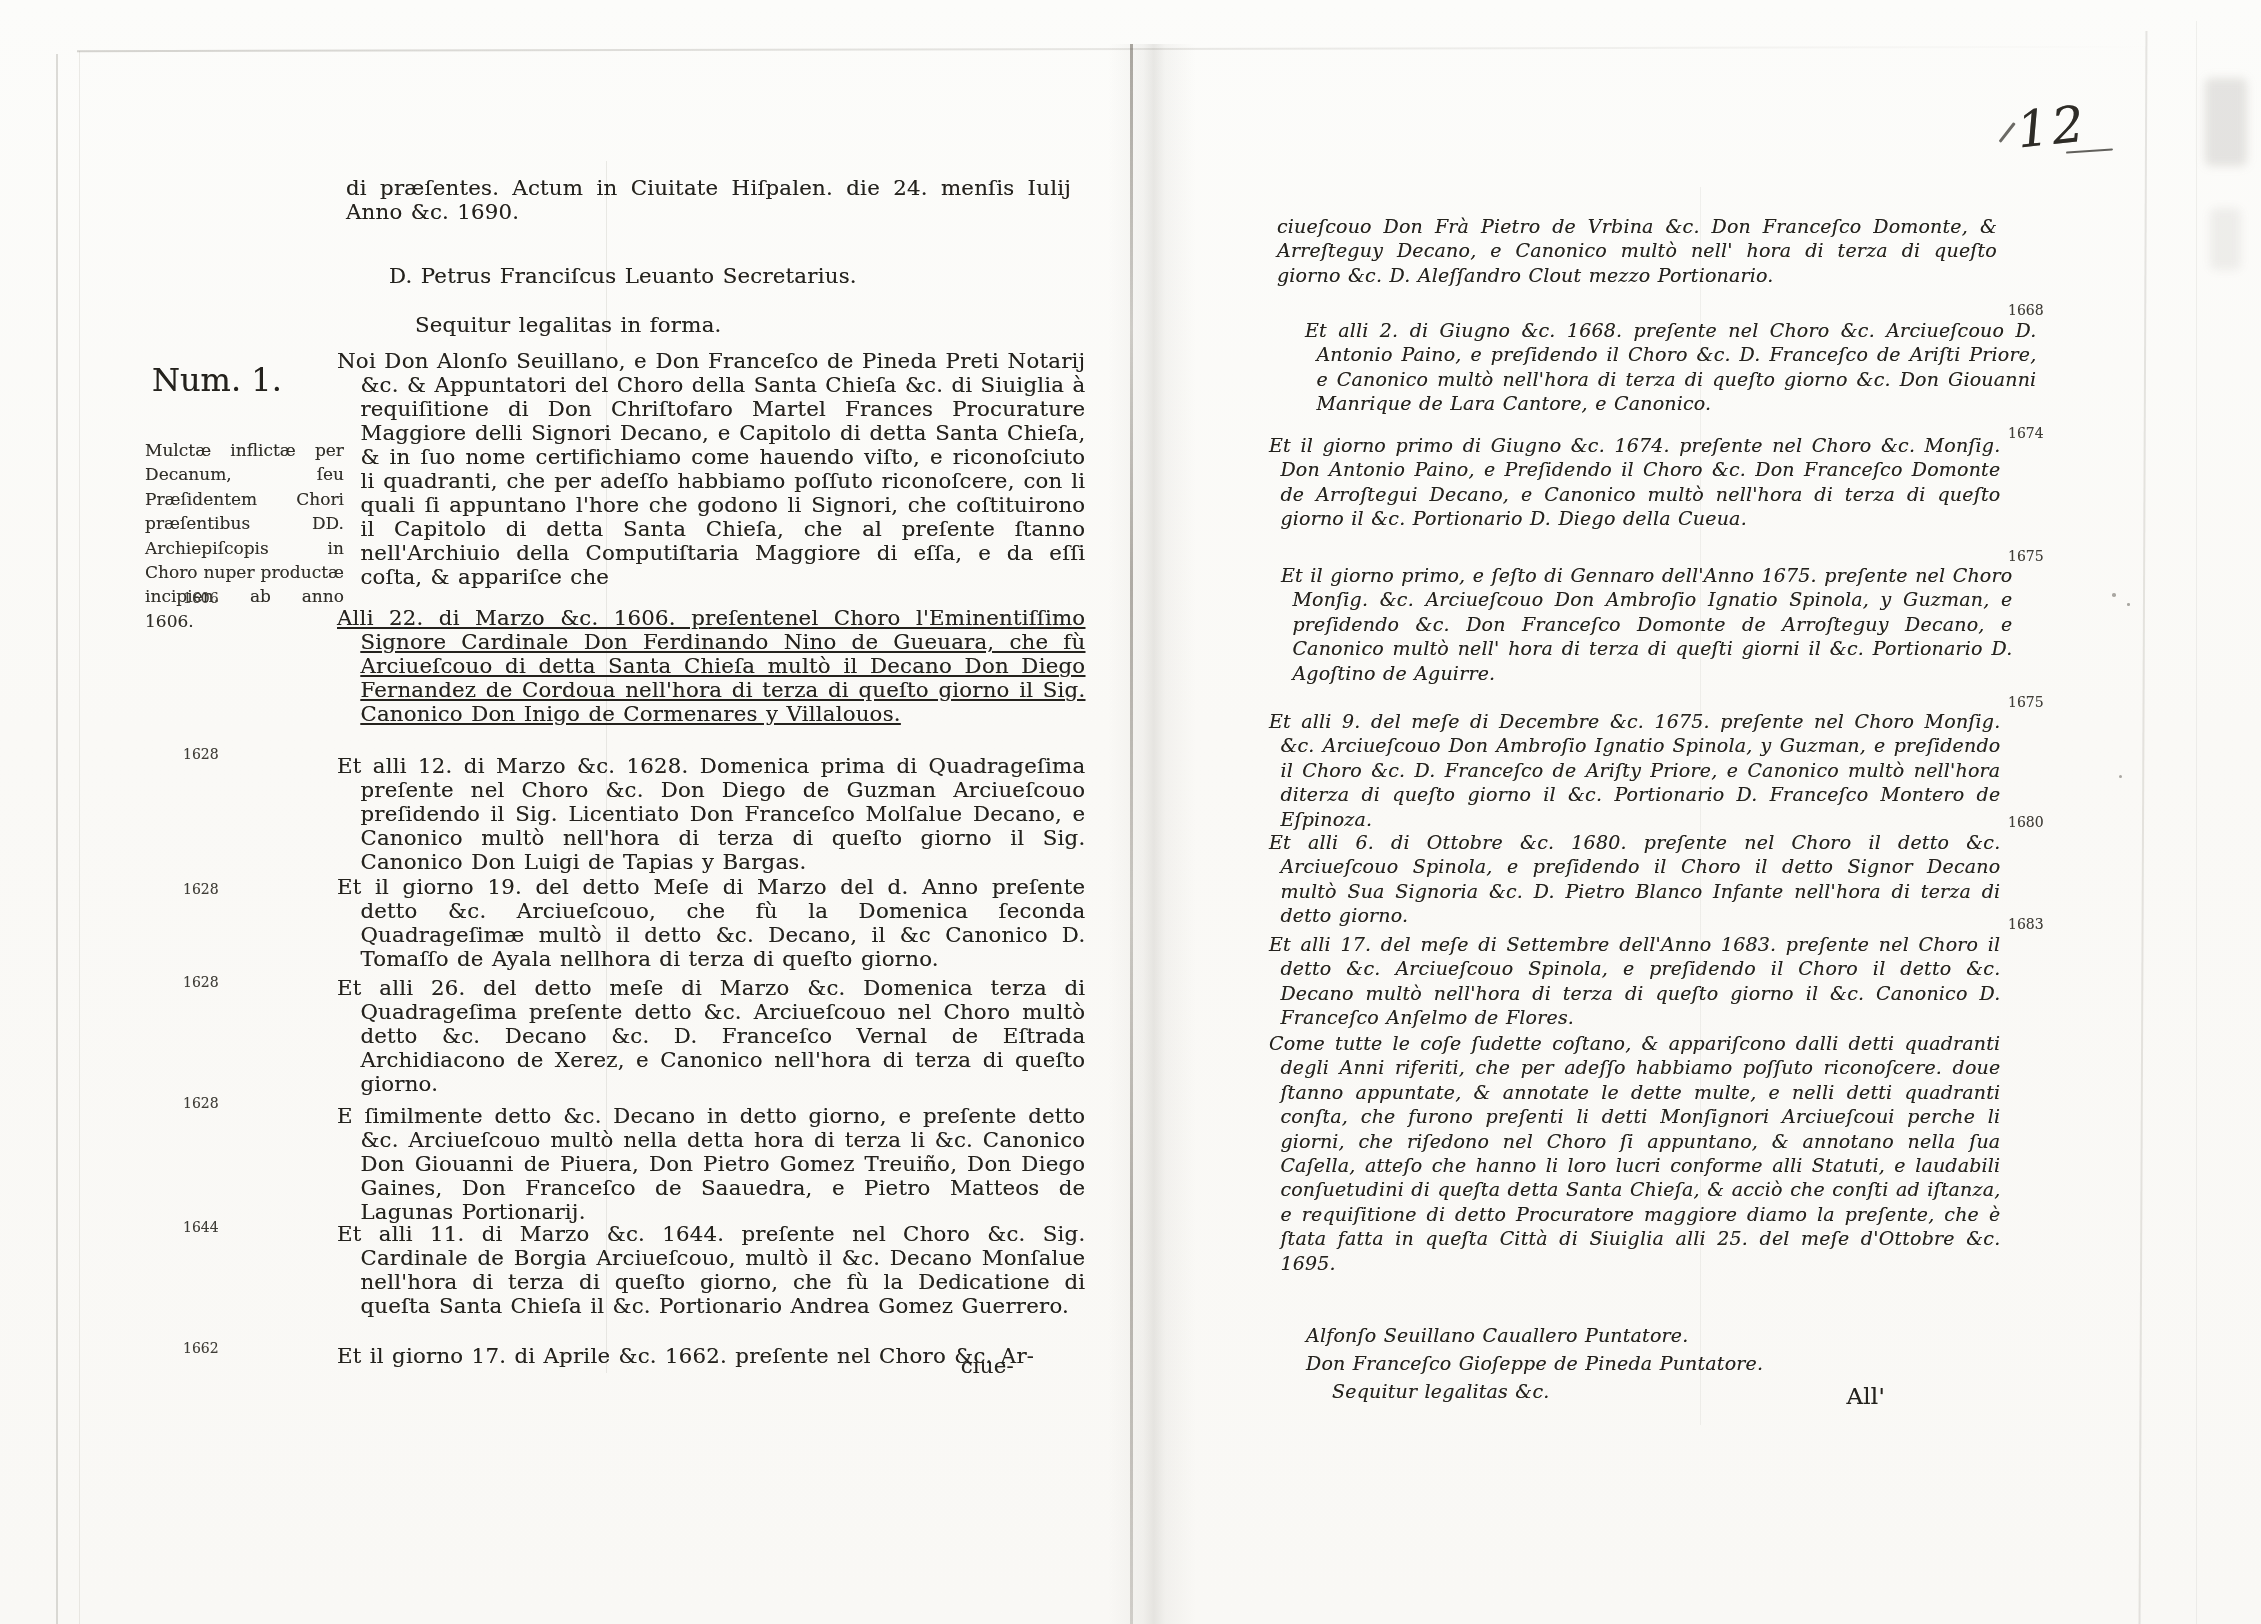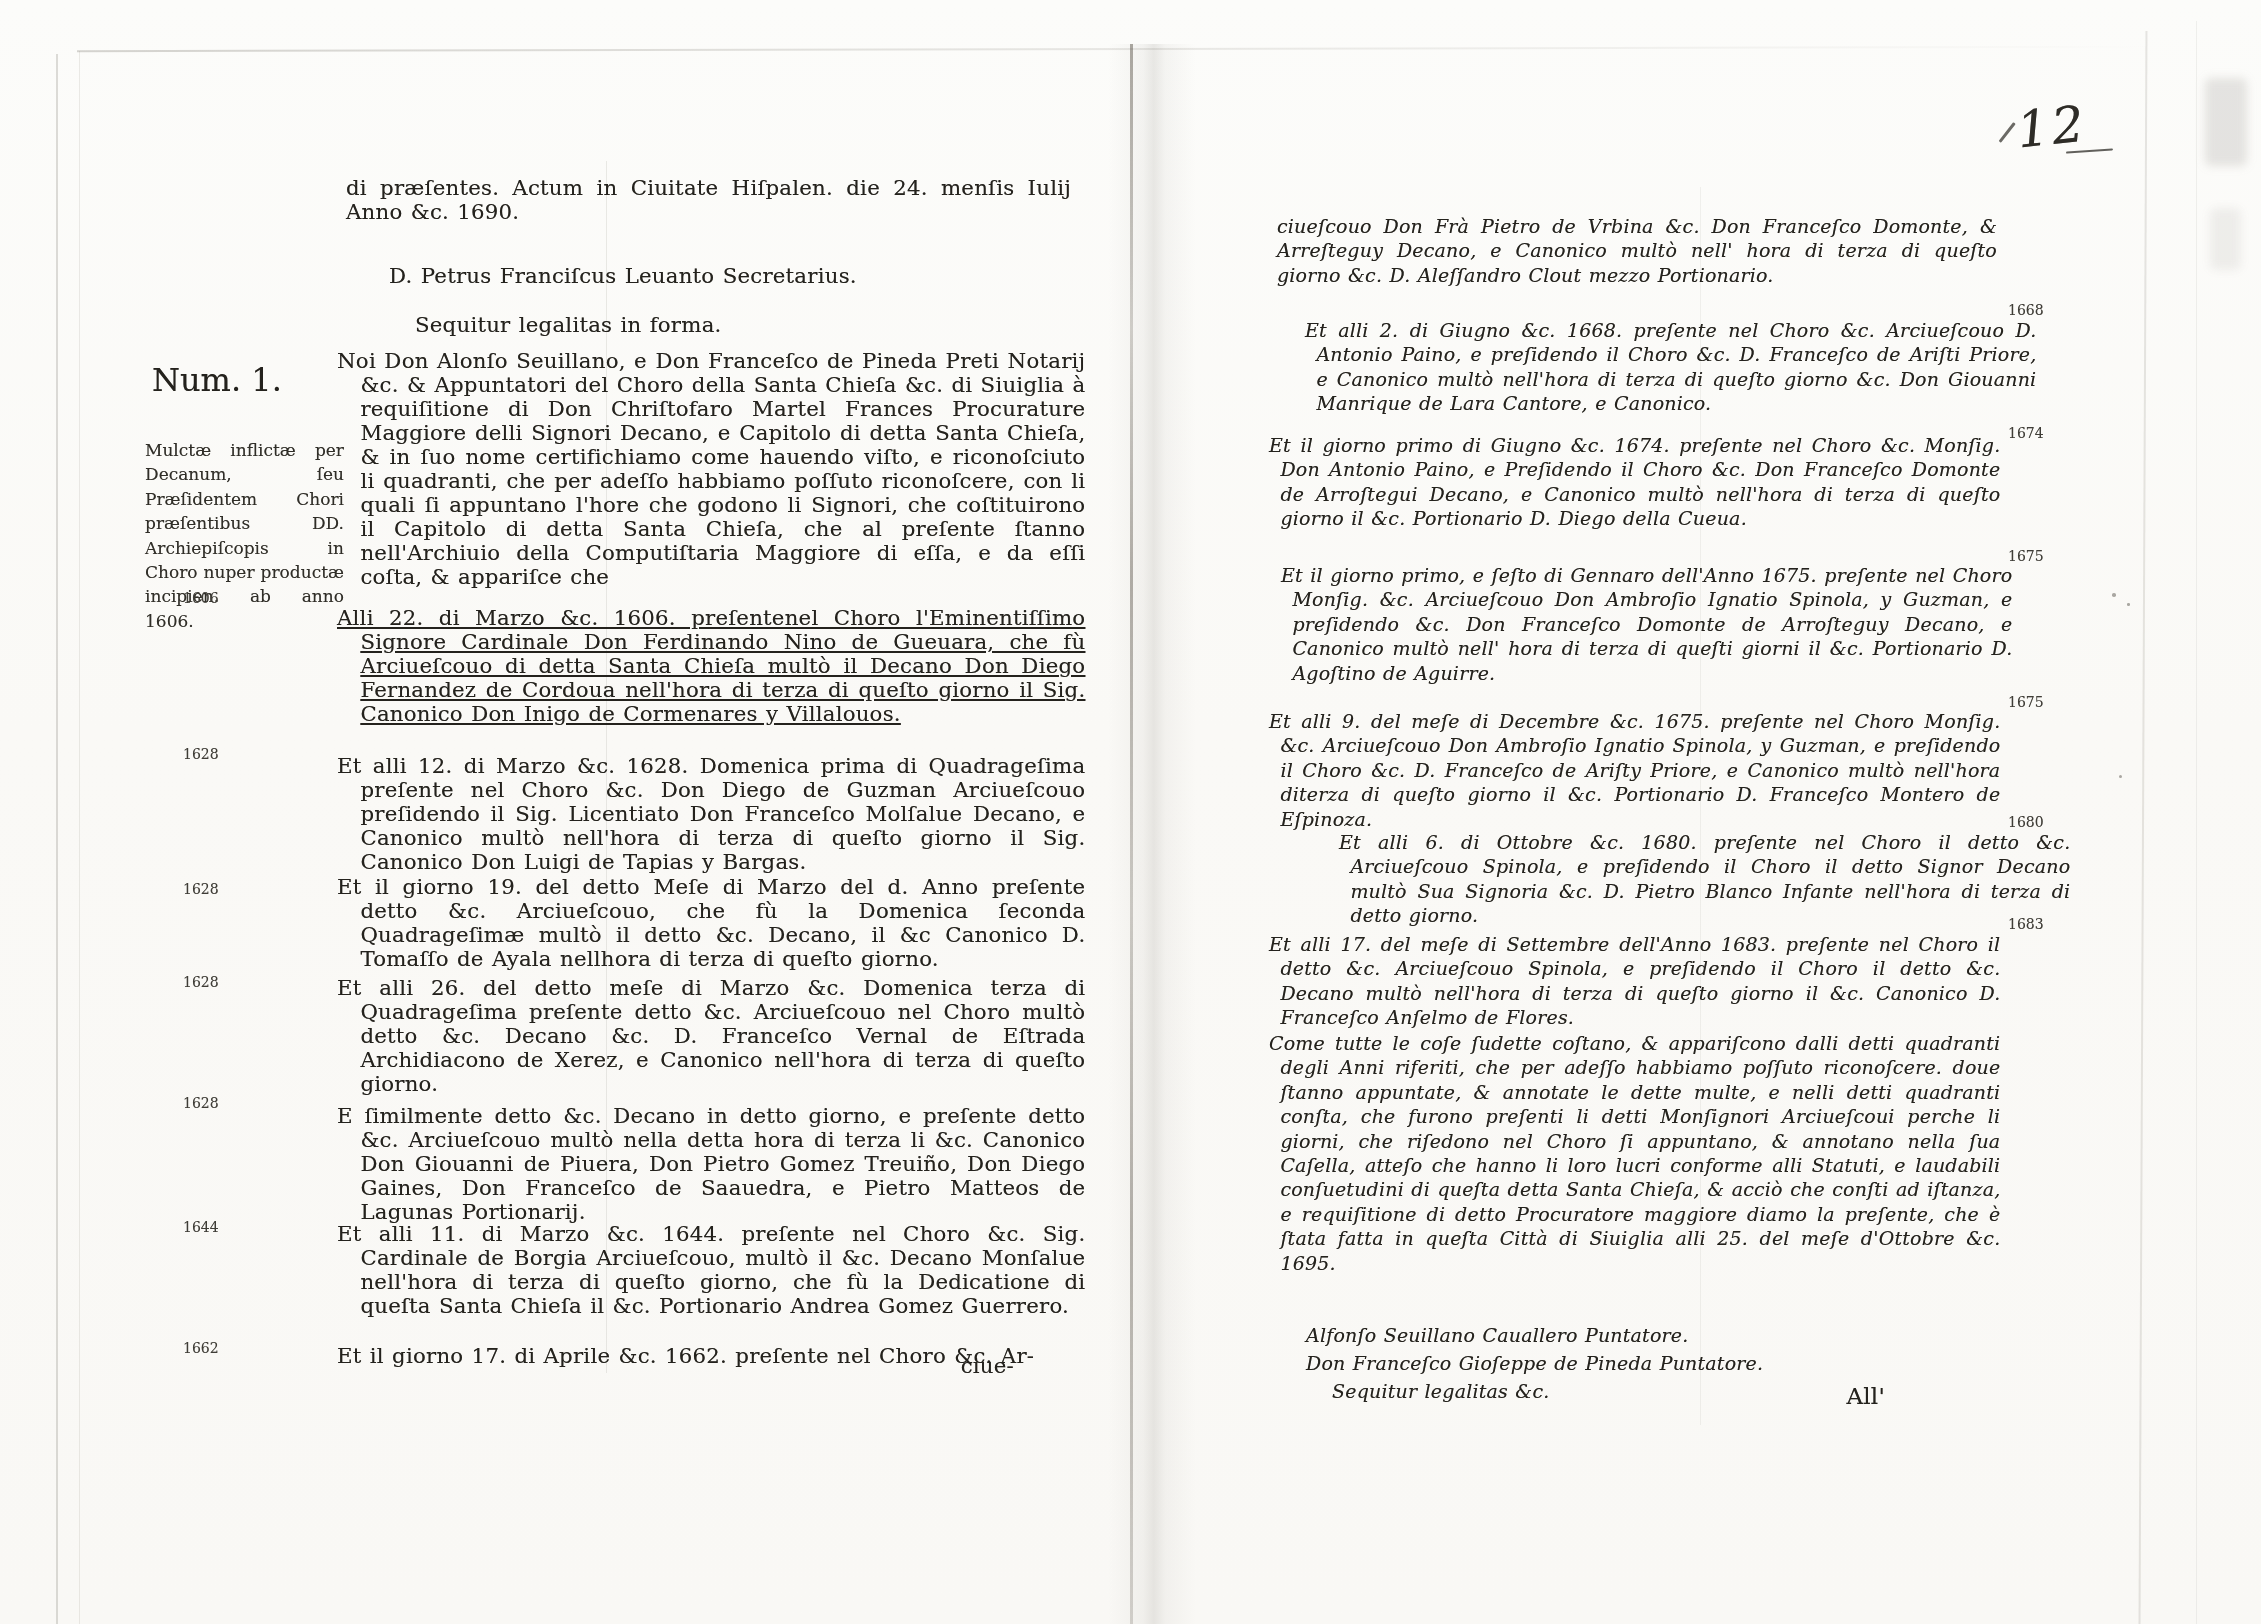--- a/index.html
+++ b/index.html
@@ -116,21 +116,21 @@
     <div class="margin-year right" style="left:2008px;top:691px;">1675</div>
     <div class="margin-year right" style="left:2008px;top:811px;">1680</div>
     <div class="margin-year right" style="left:2008px;top:913px;">1683</div>
 
     <p class="tblock right-body" style="left:1277px;top:195px;">ciueſcouo Don Frà Pietro de Vrbina &amp;c. Don Franceſco Domonte, &amp; Arreſteguy Decano, e Canonico multò nell' hora di terza di queſto giorno &amp;c. D. Aleſſandro Clout mezzo Portionario.</p>
 
     <p class="tblock right-body hangR" style="left:1269px;top:299px;margin-left:36px;">Et alli 2. di Giugno &amp;c. 1668. preſente nel Choro &amp;c. Arciueſcouo D. Antonio Paino, e preſidendo il Choro &amp;c. D. Franceſco de Ariſti Priore, e Canonico multò nell'hora di terza di queſto giorno &amp;c. Don Giouanni Manrique de Lara Cantore, e Canonico.</p>
     <p class="tblock right-body hangR" style="left:1269px;top:421px;margin-top:12px;">Et il giorno primo di Giugno &amp;c. 1674. preſente nel Choro &amp;c. Monſig. Don Antonio Paino, e Preſidendo il Choro &amp;c. Don Franceſco Domonte de Arroſtegui Decano, e Canonico multò nell'hora di terza di queſto giorno il &amp;c. Portionario D. Diego della Cueua.</p>
     <p class="tblock right-body hangR" style="left:1269px;top:544px;margin-left:12px;">Et il giorno primo, e ſeſto di Gennaro dell'Anno 1675. preſente nel Choro Monſig. &amp;c. Arciueſcouo Don Ambroſio Ignatio Spinola, y Guzman, e preſidendo &amp;c. Don Franceſco Domonte de Arroſteguy Decano, e Canonico multò nell' hora di terza di queſti giorni il &amp;c. Portionario D. Agoſtino de Aguirre.</p>
     <p class="tblock right-body hangR" style="left:1269px;top:690px;">Et alli 9. del meſe di Decembre &amp;c. 1675. preſente nel Choro Monſig. &amp;c. Arciueſcouo Don Ambroſio Ignatio Spinola, y Guzman, e preſidendo il Choro &amp;c. D. Franceſco de Ariſty Priore, e Canonico multò nell'hora diterza di queſto giorno il &amp;c. Portionario D. Franceſco Montero de Eſpinoza.</p>
-    <p class="tblock right-body hangR" style="left:1339px;top:811px;">Et alli 6. di Ottobre &amp;c. 1680. preſente nel Choro il detto &amp;c. Arciueſcouo Spinola, e preſidendo il Choro il detto Signor Decano multò Sua Signoria &amp;c. D. Pietro Blanco Infante nell'hora di terza di detto giorno.</p>
+    <p class="tblock right-body hangR" style="left:1269px;top:811px;">Et alli 6. di Ottobre &amp;c. 1680. preſente nel Choro il detto &amp;c. Arciueſcouo Spinola, e preſidendo il Choro il detto Signor Decano multò Sua Signoria &amp;c. D. Pietro Blanco Infante nell'hora di terza di detto giorno.</p>
     <p class="tblock right-body hangR" style="left:1269px;top:913px;">Et alli 17. del meſe di Settembre dell'Anno 1683. preſente nel Choro il detto &amp;c. Arciueſcouo Spinola, e preſidendo il Choro il detto &amp;c. Decano multò nell'hora di terza di queſto giorno il &amp;c. Canonico D. Franceſco Anſelmo de Flores.</p>
 
     <p class="tblock right-body hangR" style="left:1269px;top:1012px;">Come tutte le coſe ſudette coſtano, &amp; appariſcono dalli detti quadranti degli Anni riferiti, che per adeſſo habbiamo poſſuto riconoſcere. doue ſtanno appuntate, &amp; annotate le dette multe, e nelli detti quadranti conſta, che furono preſenti li detti Monſignori Arciueſcoui perche li giorni, che riſedono nel Choro ſi appuntano, &amp; annotano nella ſua Caſella, atteſo che hanno li loro lucri conforme alli Statuti, e laudabili conſuetudini di queſta detta Santa Chieſa, &amp; acciò che conſti ad iſtanza, e requiſitione di detto Procuratore maggiore diamo la preſente, che è ſtata fatta in queſta Città di Siuiglia alli 25. del meſe d'Ottobre &amp;c. 1695.</p>
 
     <p class="tblock right-body single" style="left:1306px;top:1304px;">Alfonſo Seuillano Cauallero Puntatore.</p>
     <p class="tblock right-body single" style="left:1306px;top:1332px;">Don Franceſco Gioſeppe de Pineda Puntatore.</p>
     <p class="tblock right-body single" style="left:1332px;top:1360px;">Sequitur legalitas &amp;c.</p>
 
     <div class="tblock catchword" style="left:1277px;top:1383px;width:608px;font-size:23px;">All'</div>
   </section>

